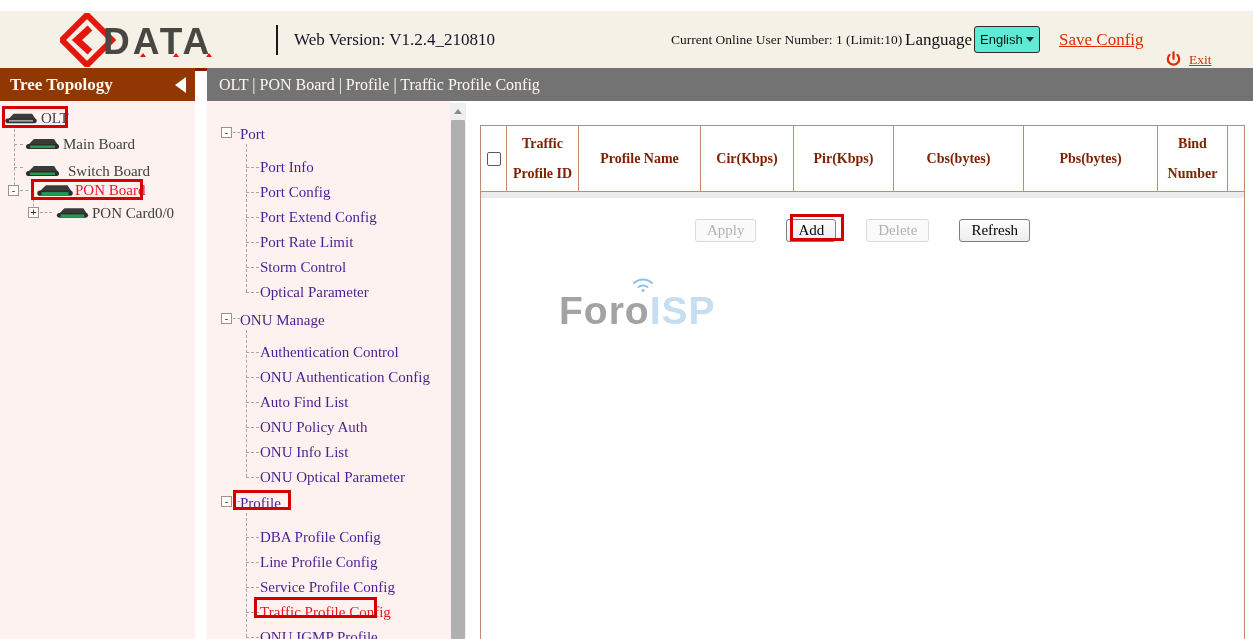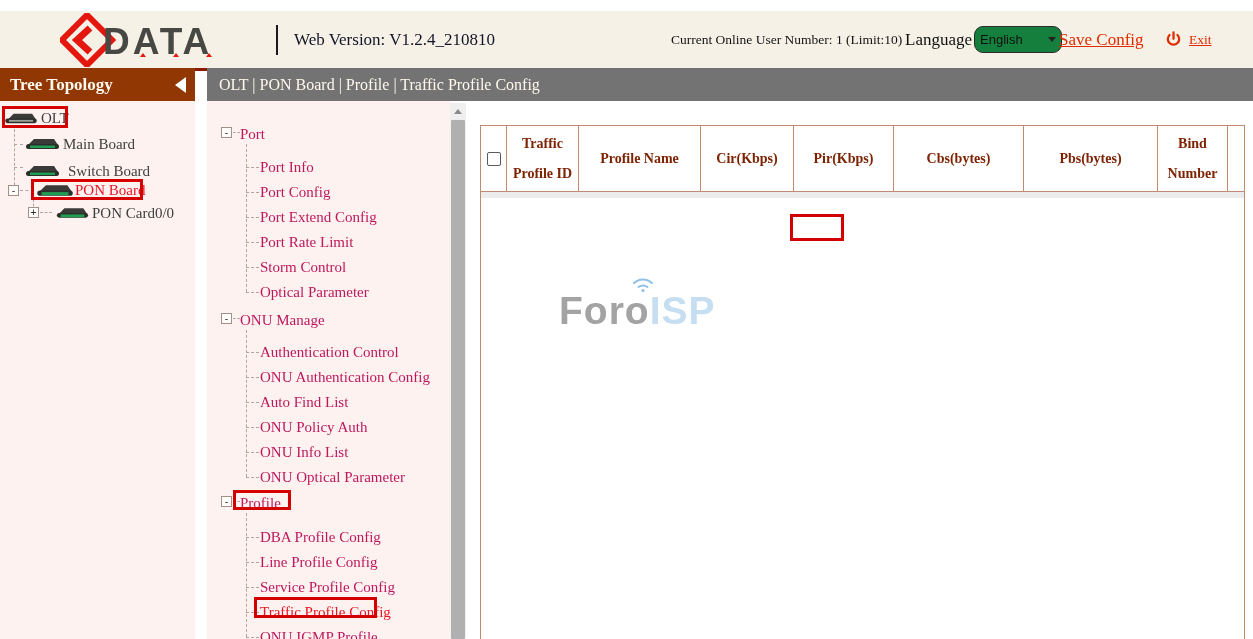--- a/index.html
+++ b/index.html
@@ -11,29 +11,29 @@
   .header { position:absolute; left:0; top:0; width:1253px; height:60px;
             background:#f5f1e7; border-bottom:3px solid #8c1b00;margin-top:11px; }
   .logo { position:absolute; left:60px; top:2px; }
   .hdr-divider { position:absolute; left:276px; top:14px; width:2px; height:30px; background:#1a1a1a; }
   .webver { position:absolute; left:294px; top:0; height:57px; display:flex; align-items:center;
             font-size:17px; color:#141428; }
   .online { position:absolute; left:671px; top:0; height:57px; display:flex; align-items:center;
             font-size:13.5px; color:#141414; }
   .lang-label { position:absolute; left:905px; top:0; height:57px; display:flex; align-items:center;
             font-size:17px; color:#101010; }
-  .lang-select { position:absolute; left:974px; top:15px; width:88px; height:27px;
-            background:#15803d; border:1px solid #2b2b2b; border-radius:9px;
+  .lang-select { position:absolute; left:974px; top:15px; width:66px; height:27px;
+            background:#5eead4; border:1px solid #2b2b2b; border-radius:3px;
             display:flex; align-items:center; justify-content:space-between; padding:0 5px;
             font-family:"Liberation Sans", sans-serif; font-size:13px; color:#111; cursor:pointer; }
   .lang-caret { width:0; height:0; border-left:4px solid transparent; border-right:4px solid transparent;
             border-top:5px solid #222; }
   .save-link { position:absolute; left:1059px; top:0; height:57px; display:flex; align-items:center;
             font-size:17px; color:#e12b00; text-decoration:underline; cursor:pointer; }
-  .exit-wrap { position:absolute; left:1165px; top:0; height:57px; display:flex; align-items:center; gap:7px; }
+  .exit-wrap { position:absolute; left:1165px; top:0; height:57px; display:flex; align-items:flex-end; gap:7px; }
   .exit-link { font-size:13.5px; color:#e12b00; text-decoration:underline; cursor:pointer; }
 
   
   .sb-titlebar { position:absolute; left:0; top:68px; width:195px; height:33px; background:#913703;
             color:#fff8ee; font-weight:bold; font-size:17px; line-height:33px; padding-left:10px; }
   .sb-collapse { position:absolute; right:9px; top:9px; width:0; height:0;
             border-top:8px solid transparent; border-bottom:8px solid transparent;
             border-right:11px solid #fff; cursor:pointer; }
   .crumb { position:absolute; left:207px; top:68px; width:1046px; height:33px; background:#737373;
             color:#fff8ee; font-size:16px; line-height:33px; padding-left:12px; }
@@ -45,21 +45,21 @@
   .trow .lbl-red { color:#ea1424; }
   .dash-v { position:absolute; width:0; border-left:1px dashed #b3a59c; }
   .dash-h { position:absolute; height:0; border-top:1px dashed #b3a59c; }
   .expander { position:absolute; width:11px; height:11px; background:#fffdfc; border:1px solid #a09288;
             font-family:"DejaVu Sans Mono", monospace; font-size:10px; line-height:9px;
             text-align:center; color:#333; cursor:pointer; }
 
   
   .navpanel { position:absolute; left:207px; top:101px; width:243px; height:538px; background:#fdf2ef; }
   .nrow { position:absolute; height:20px; display:flex; align-items:center;
-            font-size:15px; color:#be185d; cursor:pointer; white-space:nowrap; }
+            font-size:15px; color:#4c1d95; cursor:pointer; white-space:nowrap; }
   .nrow.sel { color:#ea1424; }
 
   
   .vscroll { position:absolute; left:450px; top:103px; width:16px; height:536px; background:#f2f2f2; }
   .vscroll .up { position:absolute; top:0; left:0; width:16px; height:17px; background:#efefef;
             display:flex; align-items:center; justify-content:center; cursor:pointer; }
   .vscroll .up i { width:0; height:0; border-left:4px solid transparent; border-right:4px solid transparent;
             border-bottom:5px solid #8a8a8a; }
   .vscroll .thumb { position:absolute; top:17px; left:1px; width:14px; height:519px;
             background:#b0b0b0; border-radius:1px; cursor:pointer; }
@@ -257,20 +257,26 @@
       <div class="th w-name">Profile Name</div>
       <div class="th w-cir">Cir(Kbps)</div>
       <div class="th w-pir">Pir(Kbps)</div>
       <div class="th w-cbs">Cbs(bytes)</div>
       <div class="th w-pbs">Pbs(bytes)</div>
       <div class="th w-bind">Bind Number</div>
       <div class="th w-fill"></div>
     </div>
     <div class="emptyrow"></div>
 
+    <div class="btnrow">
+      <button class="btn off" disabled="">Apply</button>
+      <button class="btn on">Add</button>
+      <button class="btn off" disabled="">Delete</button>
+      <button class="btn on">Refresh</button>
+    </div>
 
     <div class="wm">
       <span class="g">Foro</span><span class="b">ISP</span>
       <svg class="wifi" width="30" height="18" viewBox="0 0 30 18" fill="none" stroke="#8fc0e6" stroke-width="2" stroke-linecap="round">
         <path d="M6 9 a13 13 0 0 1 18 0"></path>
         <path d="M10.5 13 a8 8 0 0 1 9 0"></path>
         <circle cx="15" cy="16.6" r="1.6" fill="#8fc0e6" stroke="none"></circle>
       </svg>
     </div>
   </div>

